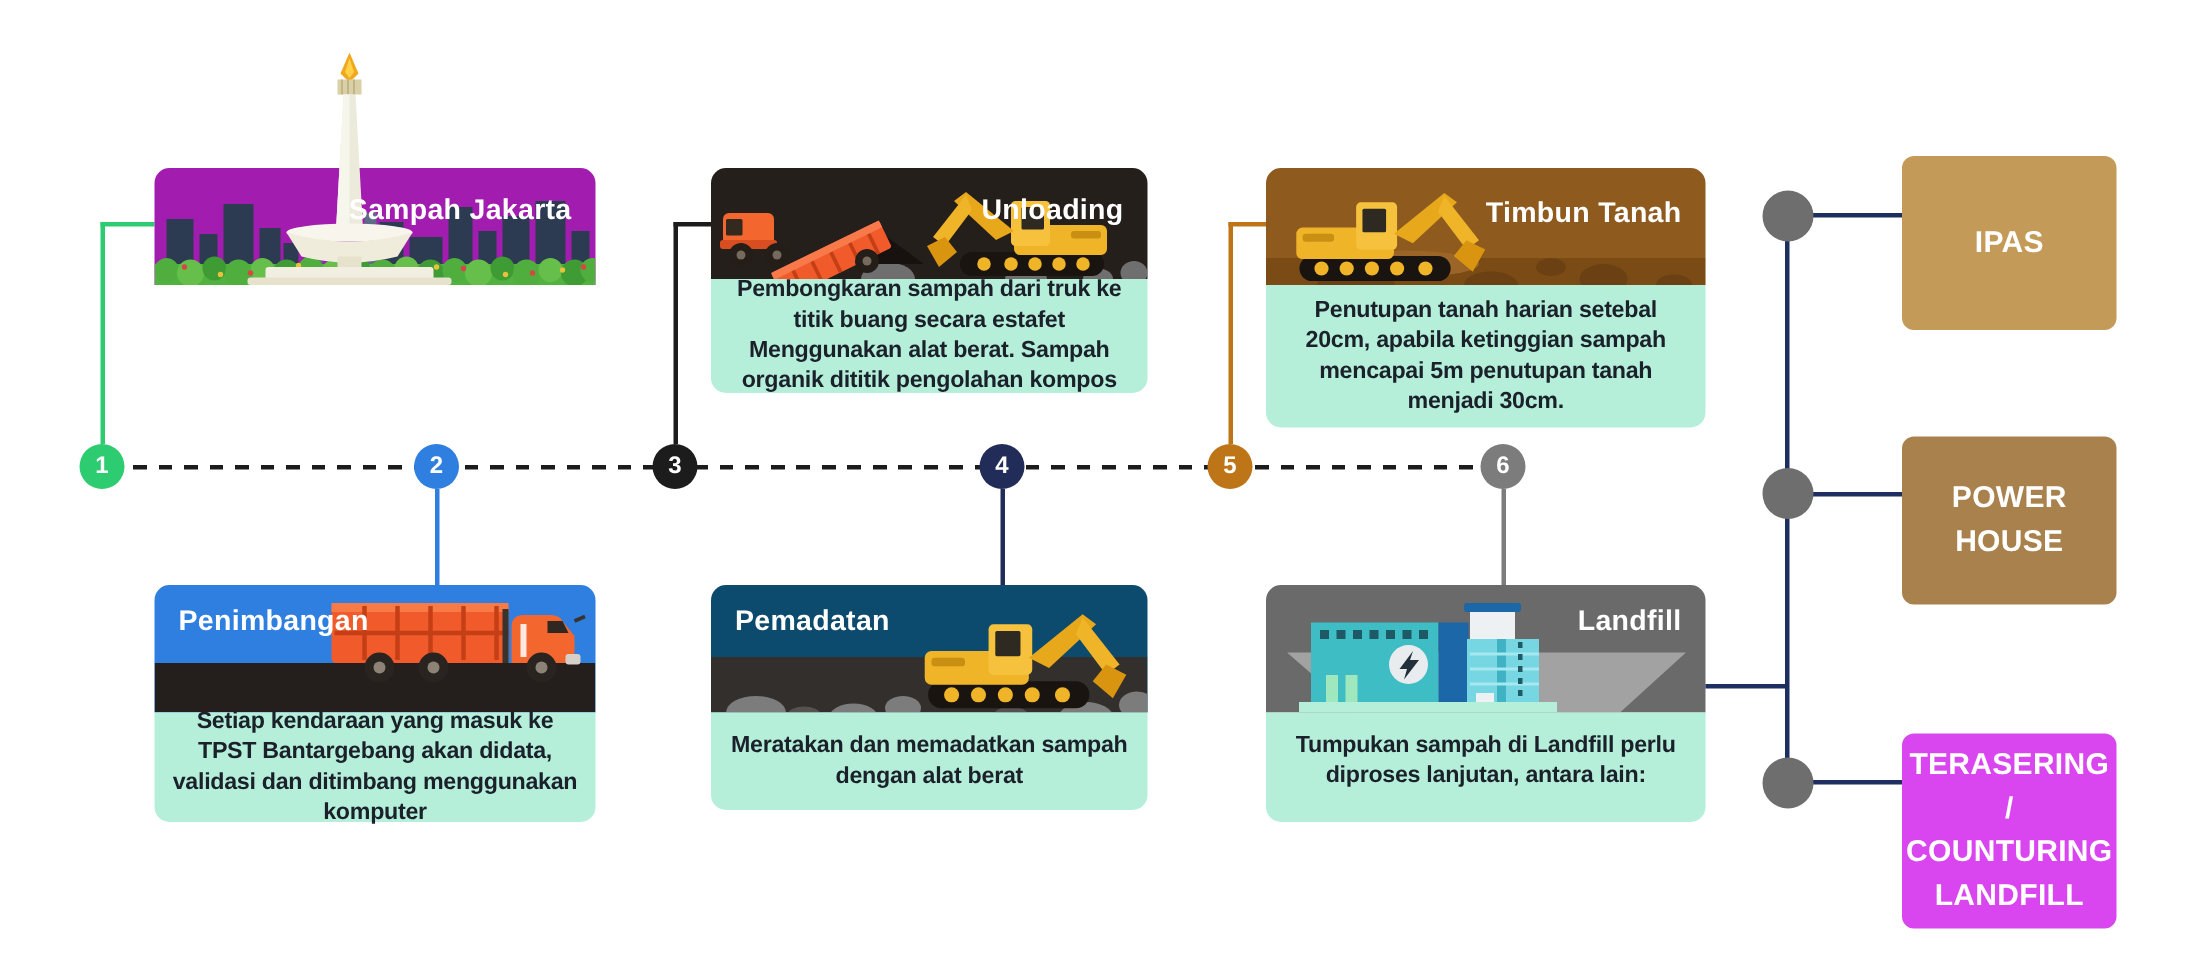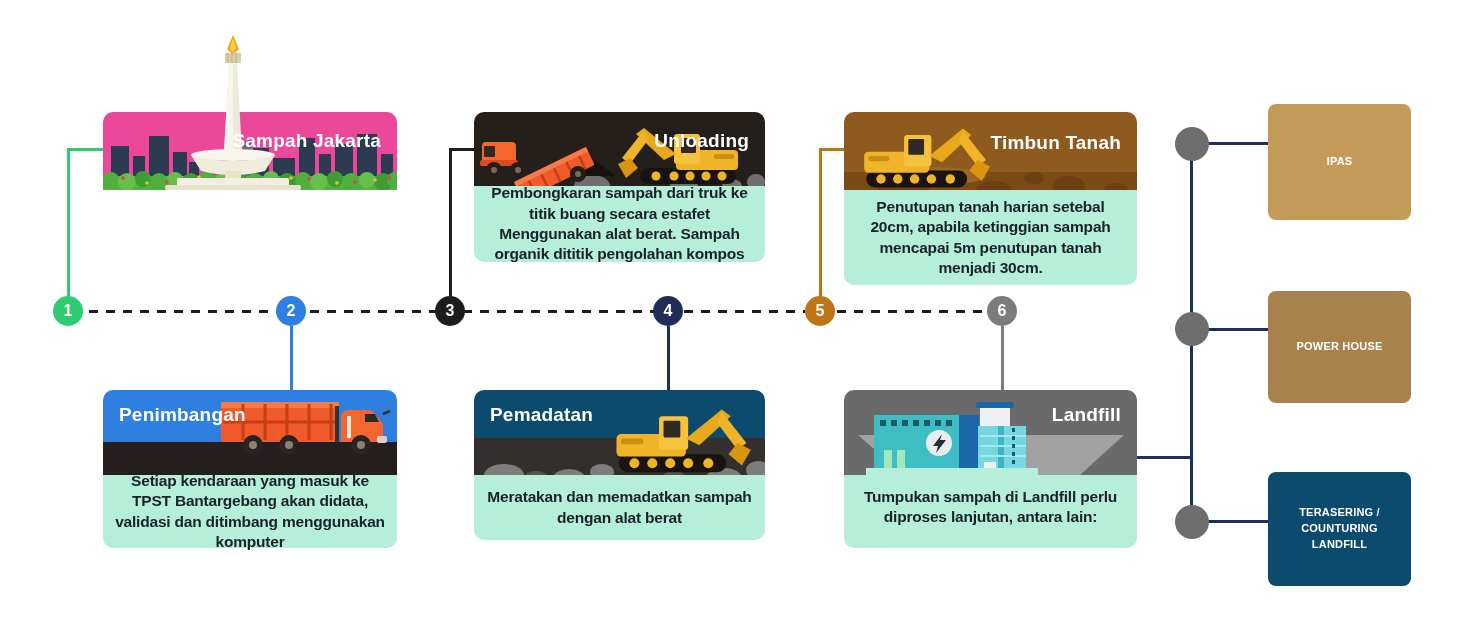--- a/index.html
+++ b/index.html
@@ -14,21 +14,21 @@
   .card-header{position:relative;width:100%;border-radius:10px 10px 0 0;overflow:hidden;}
   .card-header svg{position:absolute;left:0;top:0;}
   .card-title{position:absolute;color:#ffffff;font-weight:bold;font-size:19px;z-index:5;letter-spacing:0.2px;}
   .card-body{position:relative;width:100%;background:#b5efd9;border-radius:0 0 10px 10px;
              display:flex;align-items:center;justify-content:center;text-align:center;
              color:#1b212b;font-weight:bold;font-size:15.5px;letter-spacing:-0.2px;line-height:1.32;
              padding:4px 10px;box-sizing:border-box;}
   .card-body.top-align{align-items:flex-start;padding-top:12px;}
   .monas{position:absolute;left:153px;top:35px;width:160px;height:155px;z-index:3;}
   .node-circle{position:absolute;width:34px;height:34px;border-radius:50%;background:#6e6e6e;z-index:4;}
-  .out-box{position:absolute;width:143px;border-radius:8px;color:#ffffff;font-weight:bold;font-size:11px;
+  .out-box{position:absolute;width:143px;border-radius:8px;color:#ffffff;font-weight:bold;font-size:20px;
            display:flex;align-items:center;justify-content:center;text-align:center;
            padding:0 12px;box-sizing:border-box;line-height:1.45;letter-spacing:0.2px;}
   .c-green{background:#2ecc71}.c-blue{background:#2f7fe0}.c-black{background:#1c1c1c}
   .c-navy{background:#222c58}.c-ochre{background:#bd7517}.c-gray{background:#7c7c7c}
   .c-dnavy{background:#1d2f5e}
 </style>
 </head>
 <body>
 
 <div class="canvas">
@@ -46,21 +46,21 @@
   <div class="line c-gray" style="left:1001px;top:326px;width:3px;height:64px"></div>
 
   <div class="step-circle" style="left:53px;top:296px;background:#2ecc71">1</div>
   <div class="step-circle" style="left:276px;top:296px;background:#2f7fe0">2</div>
   <div class="step-circle" style="left:435px;top:296px;background:#1c1c1c">3</div>
   <div class="step-circle" style="left:653px;top:296px;background:#222c58">4</div>
   <div class="step-circle" style="left:805px;top:296px;background:#bd7517">5</div>
   <div class="step-circle" style="left:987px;top:296px;background:#7c7c7c">6</div>
 
   <div class="card" style="left:103px;top:112px;width:294px;height:173px">
-    <div class="card-header" style="height:78px;background:#ec4899">
+    <div class="card-header" style="height:78px;background:#a21caf">
       <svg width="294" height="78" viewBox="0 0 294 78">
         <g fill="#2c3a52">
           <rect x="8" y="34" width="18" height="36"></rect>
             <rect x="30" y="44" width="12" height="26"></rect>
           <rect x="46" y="24" width="20" height="46"></rect>
             <rect x="70" y="40" width="14" height="30"></rect>
           <rect x="86" y="50" width="10" height="20"></rect>
             <rect x="150" y="36" width="16" height="34"></rect>
           <rect x="170" y="46" width="22" height="24"></rect>
             <rect x="196" y="26" width="16" height="44"></rect>
@@ -335,15 +335,15 @@
   <div class="line c-dnavy" style="left:1190px;top:143px;width:3px;height:379px"></div>
   <div class="line c-dnavy" style="left:1192px;top:142px;width:76px;height:3px"></div>
   <div class="line c-dnavy" style="left:1192px;top:328px;width:76px;height:3px"></div>
   <div class="line c-dnavy" style="left:1192px;top:520px;width:76px;height:3px"></div>
   <div class="node-circle" style="left:1175px;top:127px"></div>
   <div class="node-circle" style="left:1175px;top:312px"></div>
   <div class="node-circle" style="left:1175px;top:505px"></div>
 
   <div class="out-box" style="left:1268px;top:104px;height:116px;background:#c49a59">IPAS</div>
   <div class="out-box" style="left:1268px;top:291px;height:112px;background:#a8814c">POWER HOUSE</div>
-  <div class="out-box" style="left:1268px;top:472px;height:114px;background:#0c4a6e">TERASERING / COUNTURING LANDFILL</div>
+  <div class="out-box" style="left:1268px;top:489px;height:130px;background:#d946ef">TERASERING / COUNTURING LANDFILL</div>
 
 </div>
 
 </body></html>

